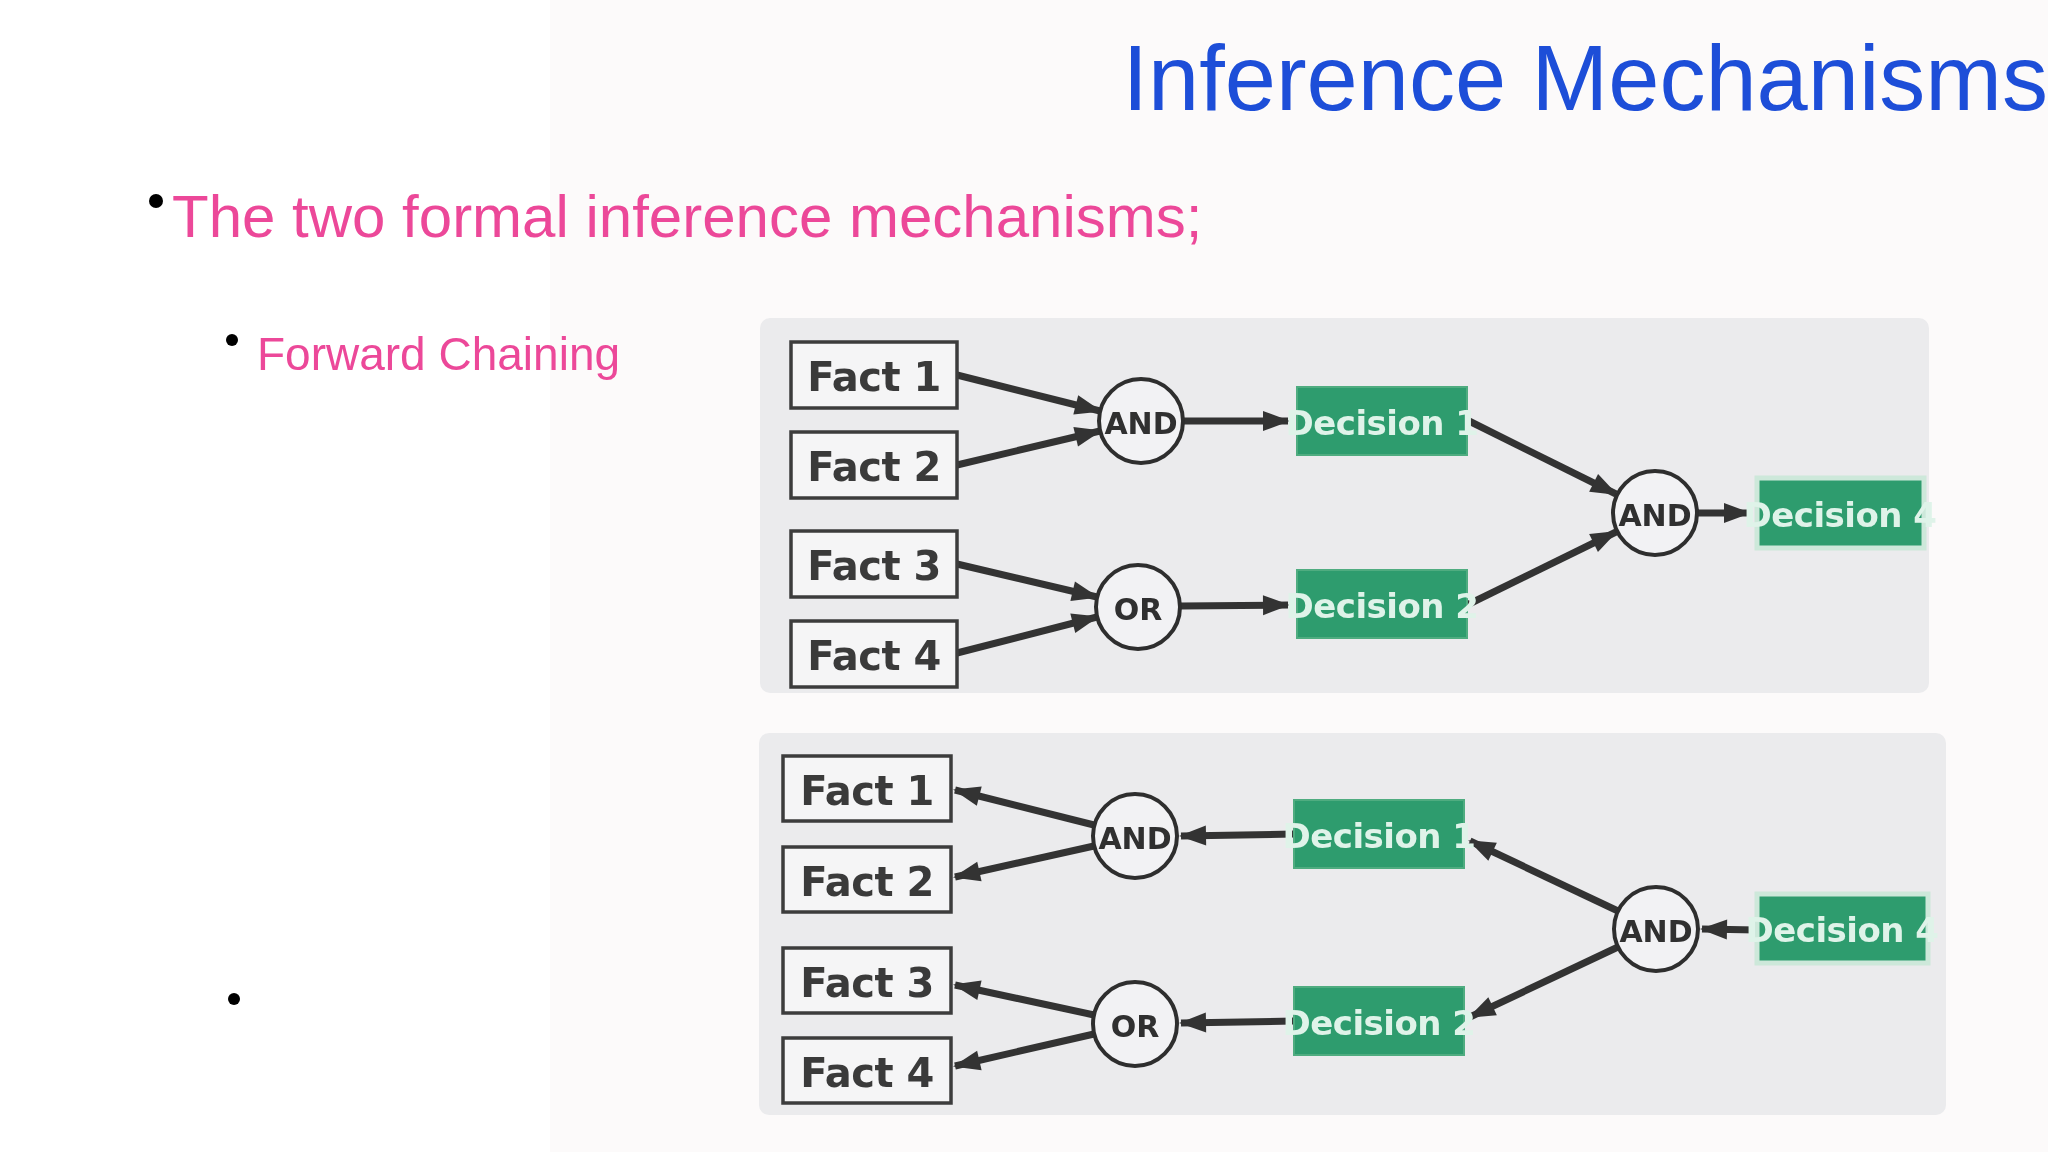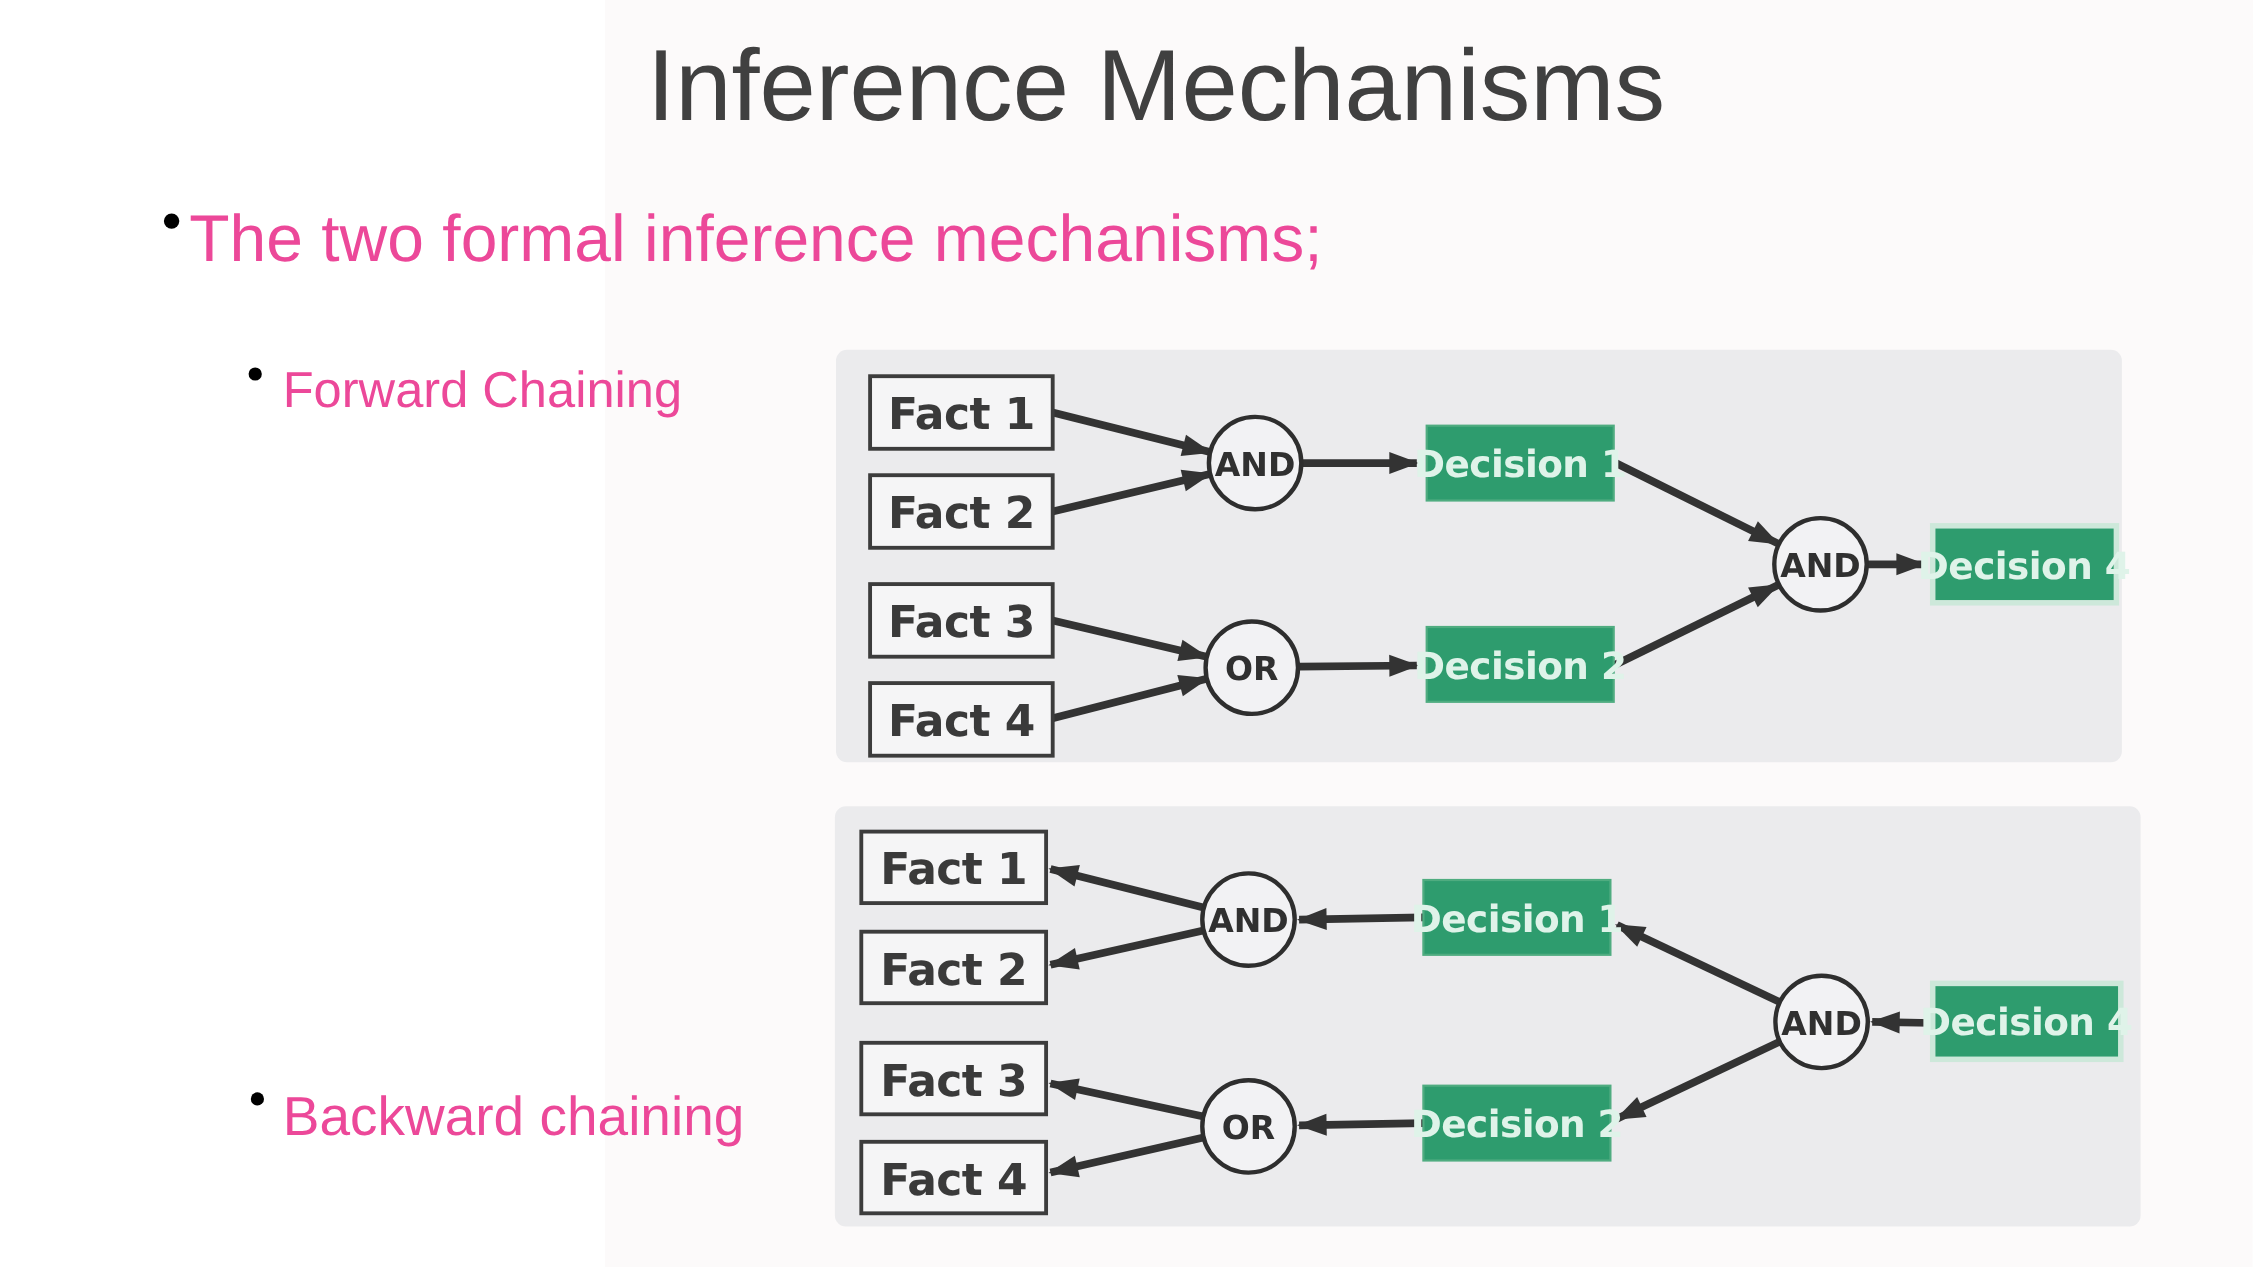--- a/index.html
+++ b/index.html
@@ -9,24 +9,24 @@
     background:#ffffff;
     overflow:hidden;
     font-family:"Liberation Sans",sans-serif;
   }
   .bg-shade{
     position:absolute;left:550px;top:0;width:1498px;height:1152px;
     background:#fcfafa;
   }
   .title{
     position:absolute;left:54px;top:30px;width:1994px;
-    text-align:center;
+    text-align:right;
     font-family:"Liberation Sans",sans-serif;
     font-size:92px;line-height:96px;font-weight:400;
-    color:#404040;white-space:nowrap;
+    color:#1d4ed8;white-space:nowrap;
   }
   .bullet-dot{
     position:absolute;border-radius:50%;background:#000;
   }
   .dot-main{left:149px;top:194px;width:14px;height:14px;}
   .dot-sub1{left:226px;top:334px;width:12px;height:12px;}
   .dot-sub2{left:228px;top:993px;width:12px;height:12px;}
   .bullet-text{
     position:absolute;
     font-family:Liberation Sans, sans-serif;
@@ -65,21 +65,20 @@
 
   <div class="title">Inference Mechanisms</div>
 
   <div class="bullet-dot dot-main"></div>
   <div class="bullet-text bullet-main">The two formal inference mechanisms;</div>
 
   <div class="bullet-dot dot-sub1"></div>
   <div class="bullet-text bullet-sub1">Forward Chaining</div>
 
   <div class="bullet-dot dot-sub2"></div>
-  <div class="bullet-text bullet-sub2">Backward chaining</div>
 
   <svg width="2048" height="1152" viewBox="0 0 2048 1152" style="position:absolute;left:0;top:0;">
     <defs>
       <marker id="ah" markerUnits="userSpaceOnUse" markerWidth="30" markerHeight="24" viewBox="0 0 30 24" refX="26" refY="12" orient="auto">
         <path d="M1,2 L28,12 L1,22 Z" fill="#333333"></path>
       </marker>
     </defs>
 
     <g>
       <rect class="panel" x="760" y="318" width="1169" height="375" rx="10" fill="#EBEBED"></rect>

